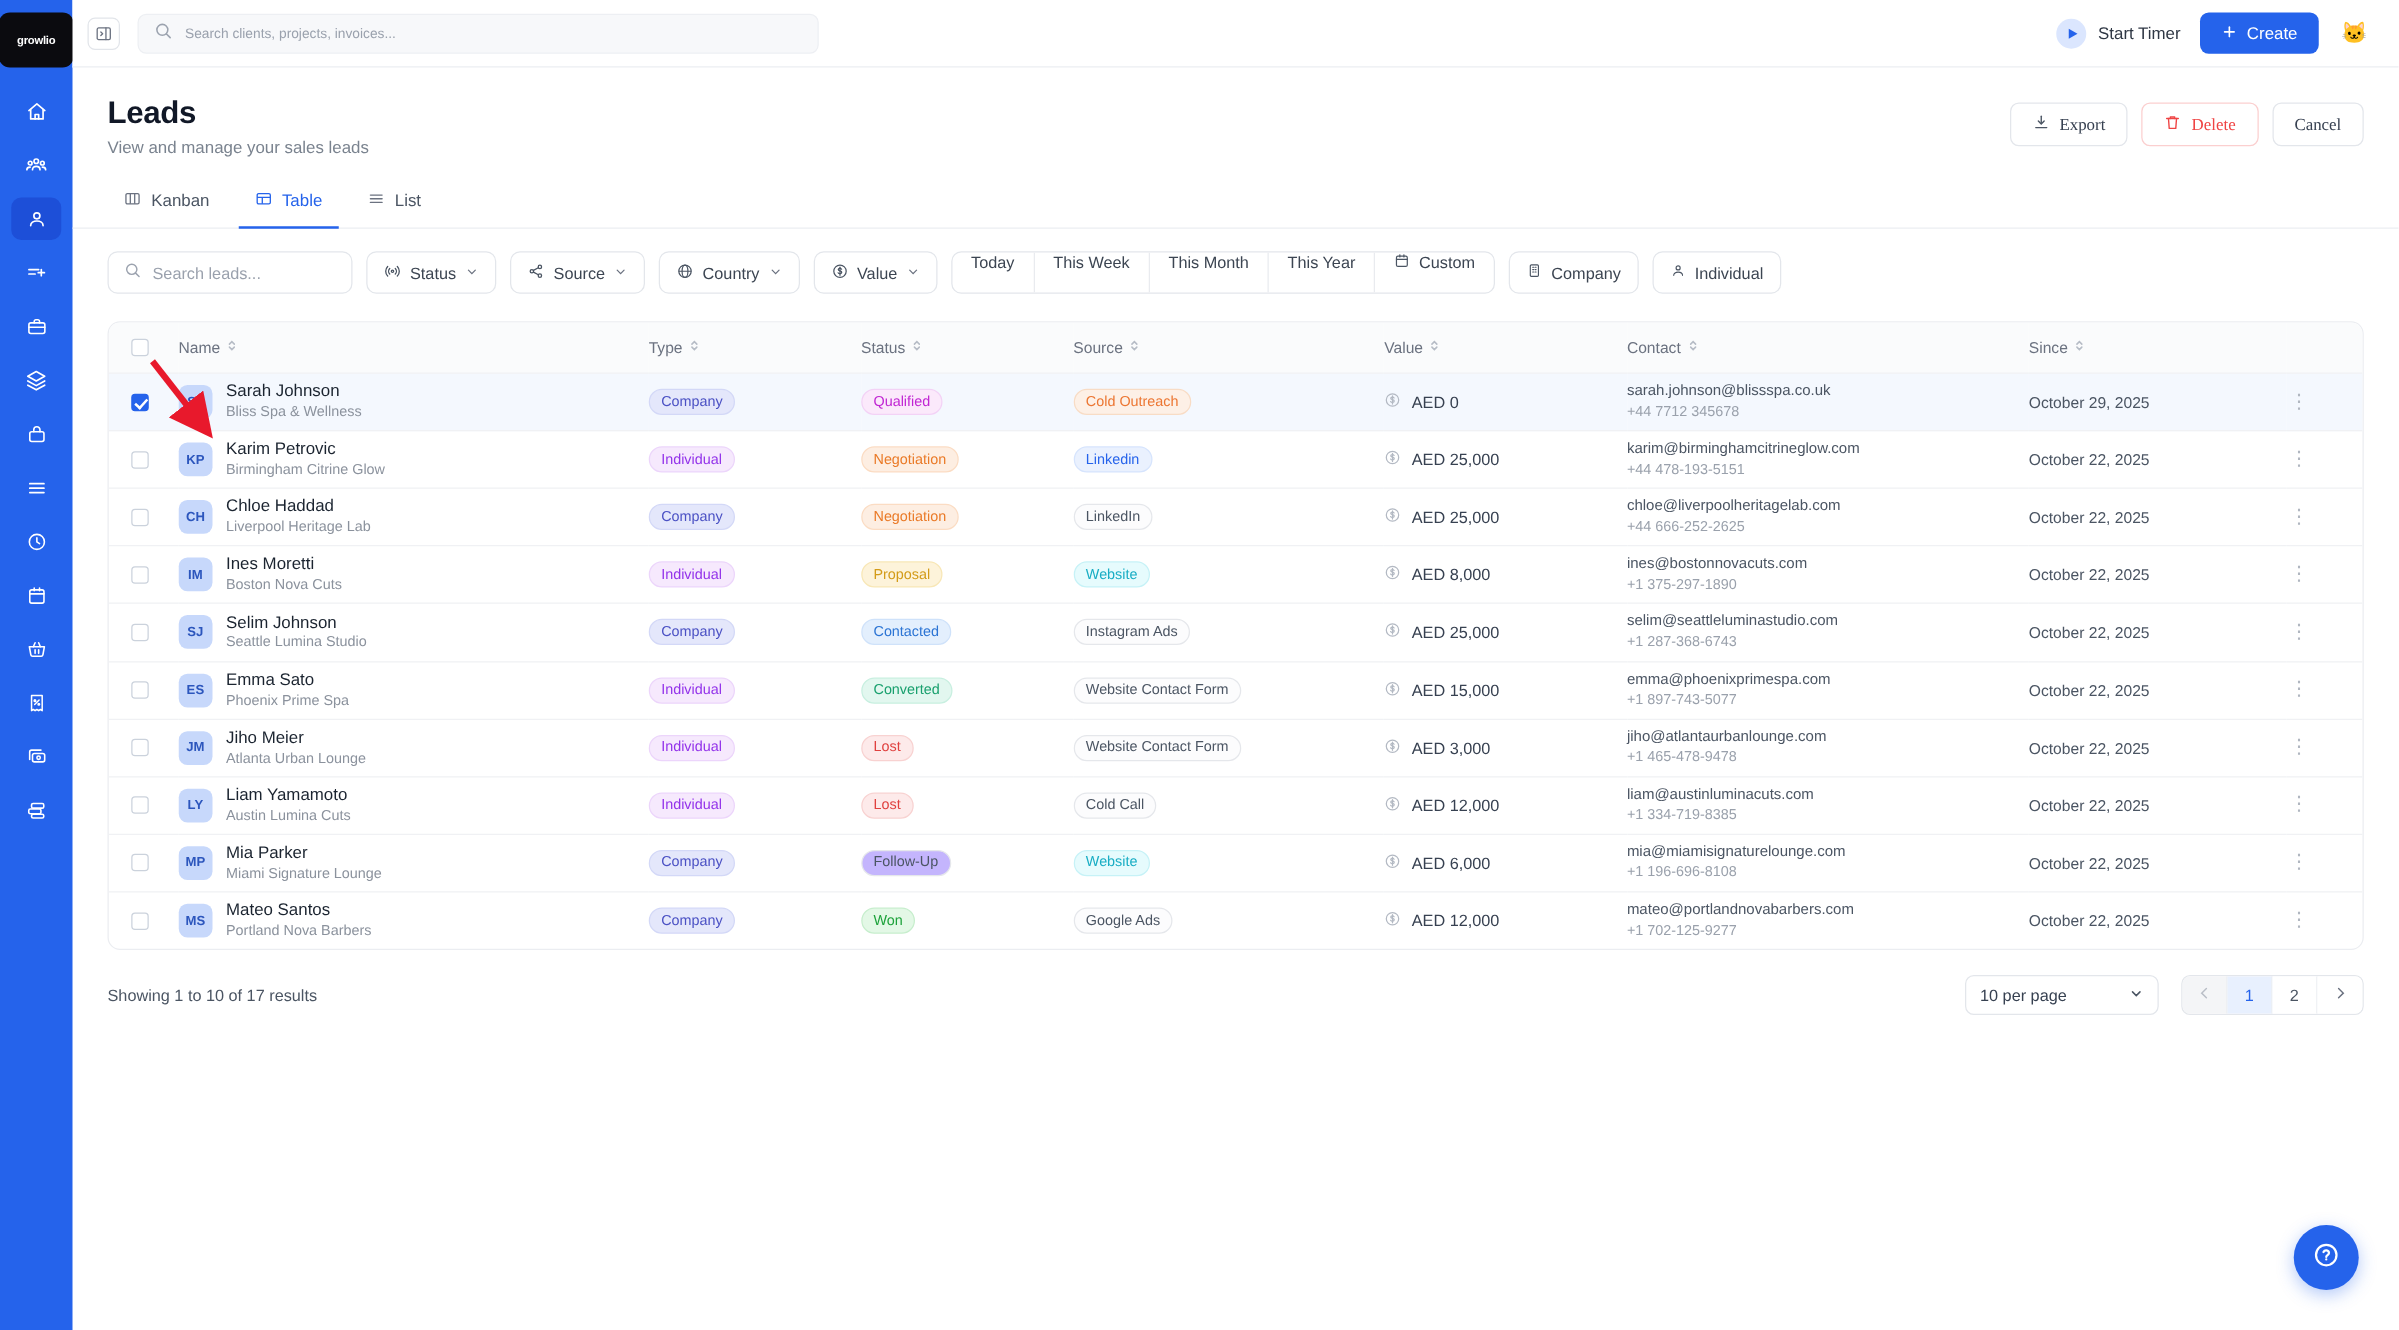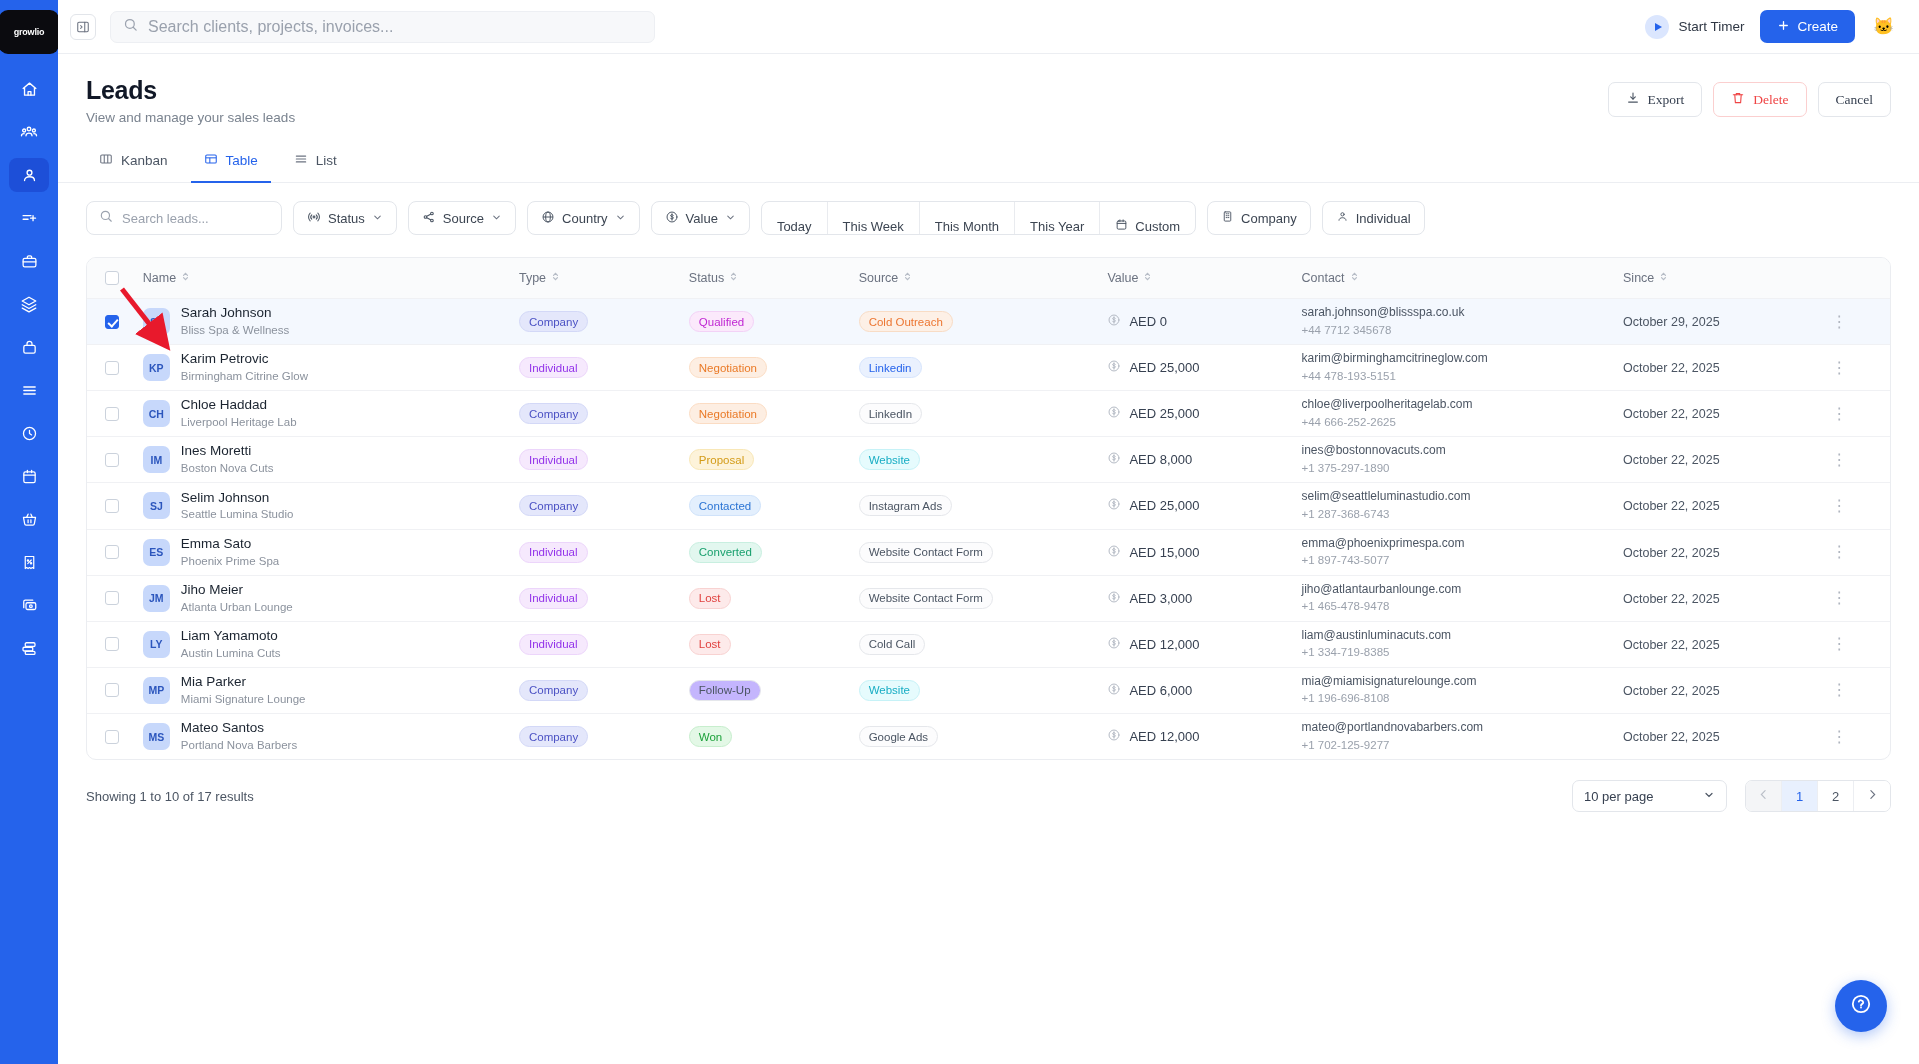--- a/index.html
+++ b/index.html
@@ -49,21 +49,21 @@
     display: flex; align-items: center; justify-content: center; cursor: pointer;
     color: #6b7280; margin-right: 14px;
   }
   .search-wrap {
     width: 545px; height: 32px; background: #f7f8fa; border: 1px solid #edeff3;
     border-radius: 7px; display: flex; align-items: center; padding: 0 12px;
   }
   .search-wrap svg { color: #9ca3af; flex: 0 0 auto; }
   .search-wrap input {
     border: 0; outline: none; background: transparent; margin-left: 10px;
-    font-family: inherit; font-size: 16px; color: #0f766e; width: 100%;
+    font-family: inherit; font-size: 11px; color: #0f766e; width: 100%;
   }
   .search-wrap input::placeholder { color: #9aa1ad; }
   .topbar-right { margin-left: auto; display: flex; align-items: center; gap: 16px; }
   .start-timer { display: flex; align-items: center; gap: 9px; cursor: pointer; }
   .play-circle {
     width: 24px; height: 24px; border-radius: 50%; background: #dbe6fe;
     display: flex; align-items: center; justify-content: center;
   }
   .play-circle i {
     width: 0; height: 0; border-left: 7px solid #2563eb;
@@ -117,21 +117,21 @@
     font-family: inherit; font-size: 13px; color: #374151; width: 100%;
   }
   .leads-search input::placeholder { color: #9aa1ad; }
   .fbtn {
     height: 34px; padding: 0 13px; border: 1px solid #e3e6eb; border-radius: 8px;
     background: #fff; display: flex; align-items: center; gap: 7px;
     font-size: 13px; color: #3c4552; cursor: pointer; font-family: inherit;
   }
   .seg { display: flex; border: 1px solid #e3e6eb; border-radius: 8px; overflow: hidden; height: 34px; }
   .seg > div {
-    padding: 0 15px; display: flex; align-items: flex-end; gap: 7px;
+    padding: 0 15px; display: flex; align-items: flex-start; gap: 7px;
     font-size: 13px; color: #3c4552; cursor: pointer; border-right: 1px solid #e9ebef;
   }
   .seg > div:last-child { border-right: 0; }
 
   
   .table-wrap { margin: 22px 28px 0 28px; border: 1px solid #ebedf1; border-radius: 10px; overflow: hidden; background: #fff; }
   table { width: 100%; border-collapse: collapse; }
   thead tr { background: #fafbfc; }
   thead th {
     text-align: left; font-size: 12.5px; font-weight: 500; color: #6b7280;

